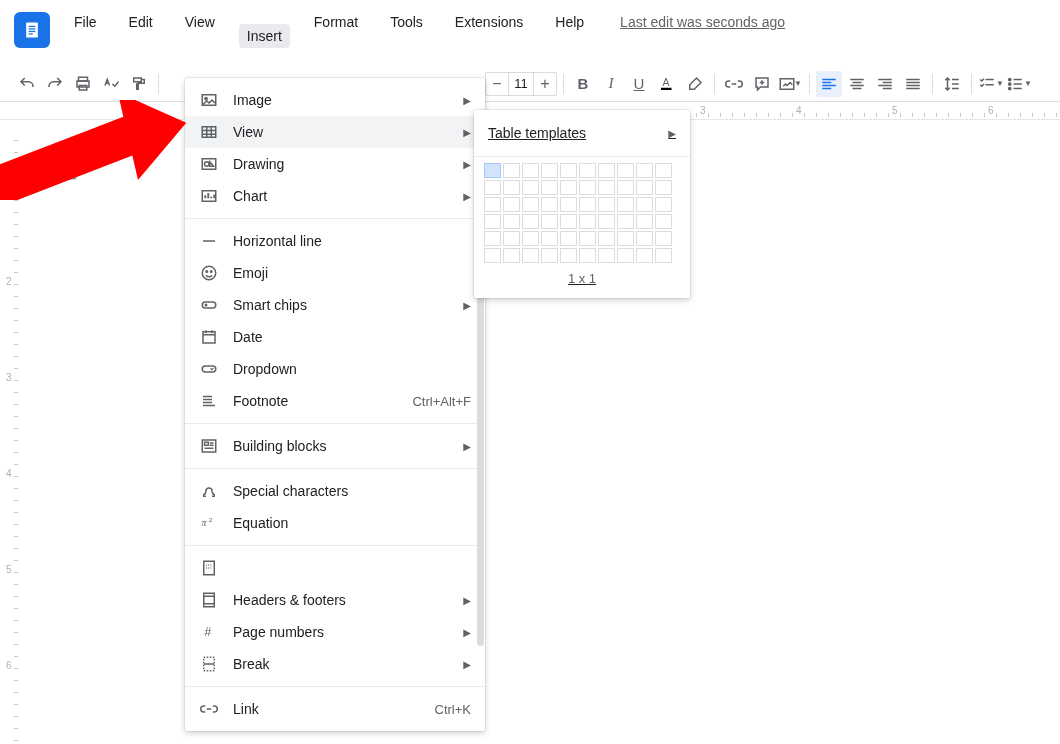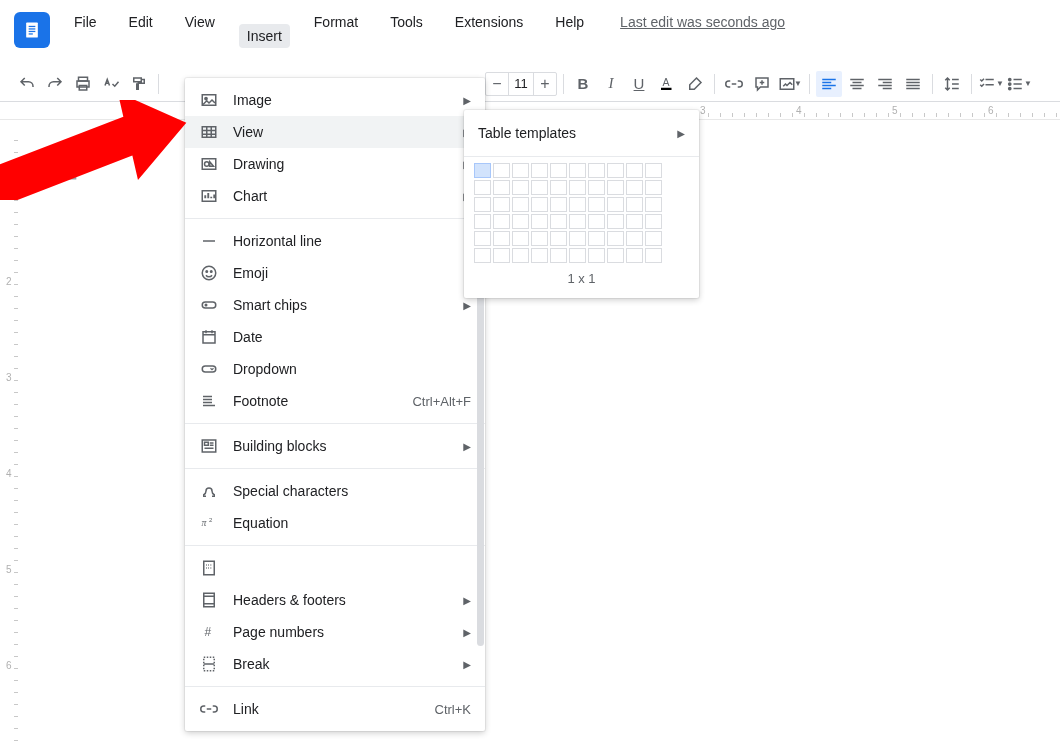--- a/index.html
+++ b/index.html
@@ -42,21 +42,21 @@
   .dd-item.highlight { background: #f1f3f4; }
   .dd-item .dd-icon { width: 20px; margin-right: 14px; color: #5f6368; display: flex; align-items: center; justify-content: center; }
   .dd-item .dd-label { flex: 1; }
   .dd-item .dd-short { color: #5f6368; font-size: 13px; }
   .dd-item .dd-arrow { color: #5f6368; font-size: 10px; }
   .dd-sep { height: 1px; background: #e8eaed; margin: 6px 0; }
   .dd-scroll { position: absolute; right: 1px; top: 48px; width: 7px; height: 560px; background: transparent; }
   .dd-scroll-thumb { position: absolute; top: 0; width: 7px; height: 520px; background: #dadce0; border-radius: 4px; }
 
   
-  .submenu { position: absolute; left: 464px; top: 110px; width: 235px; background: #fff; box-shadow: 0 2px 6px rgba(0,0,0,.2), 0 0 0 1px rgba(0,0,0,.05); border-radius: 2px; padding: 6px 0 12px; z-index: 101; }
+  .submenu { position: absolute; left: 474px; top: 110px; width: 216px; background: #fff; box-shadow: 0 2px 6px rgba(0,0,0,.2), 0 0 0 1px rgba(0,0,0,.05); border-radius: 2px; padding: 6px 0 12px; z-index: 101; text-decoration: underline; }
   .sub-item { display: flex; align-items: center; height: 34px; padding: 0 14px; font-size: 14px; }
   .sub-item .dd-arrow { margin-left: auto; color: #5f6368; font-size: 10px; }
   .sub-sep { height: 1px; background: #e8eaed; margin: 6px 0; }
   .grid-picker { padding: 0 10px; }
   .grid { display: grid; grid-template-columns: repeat(10, 17px); grid-template-rows: repeat(6, 15px); gap: 2px; }
   .cell { width: 17px; height: 15px; border: 1px solid #dadce0; background: #fff; }
   .cell.sel { background: #d2e3fc; border-color: #a8c7fa; }
   .grid-label { text-align: center; font-size: 13px; color: #5f6368; margin-top: 8px; }
 
   

